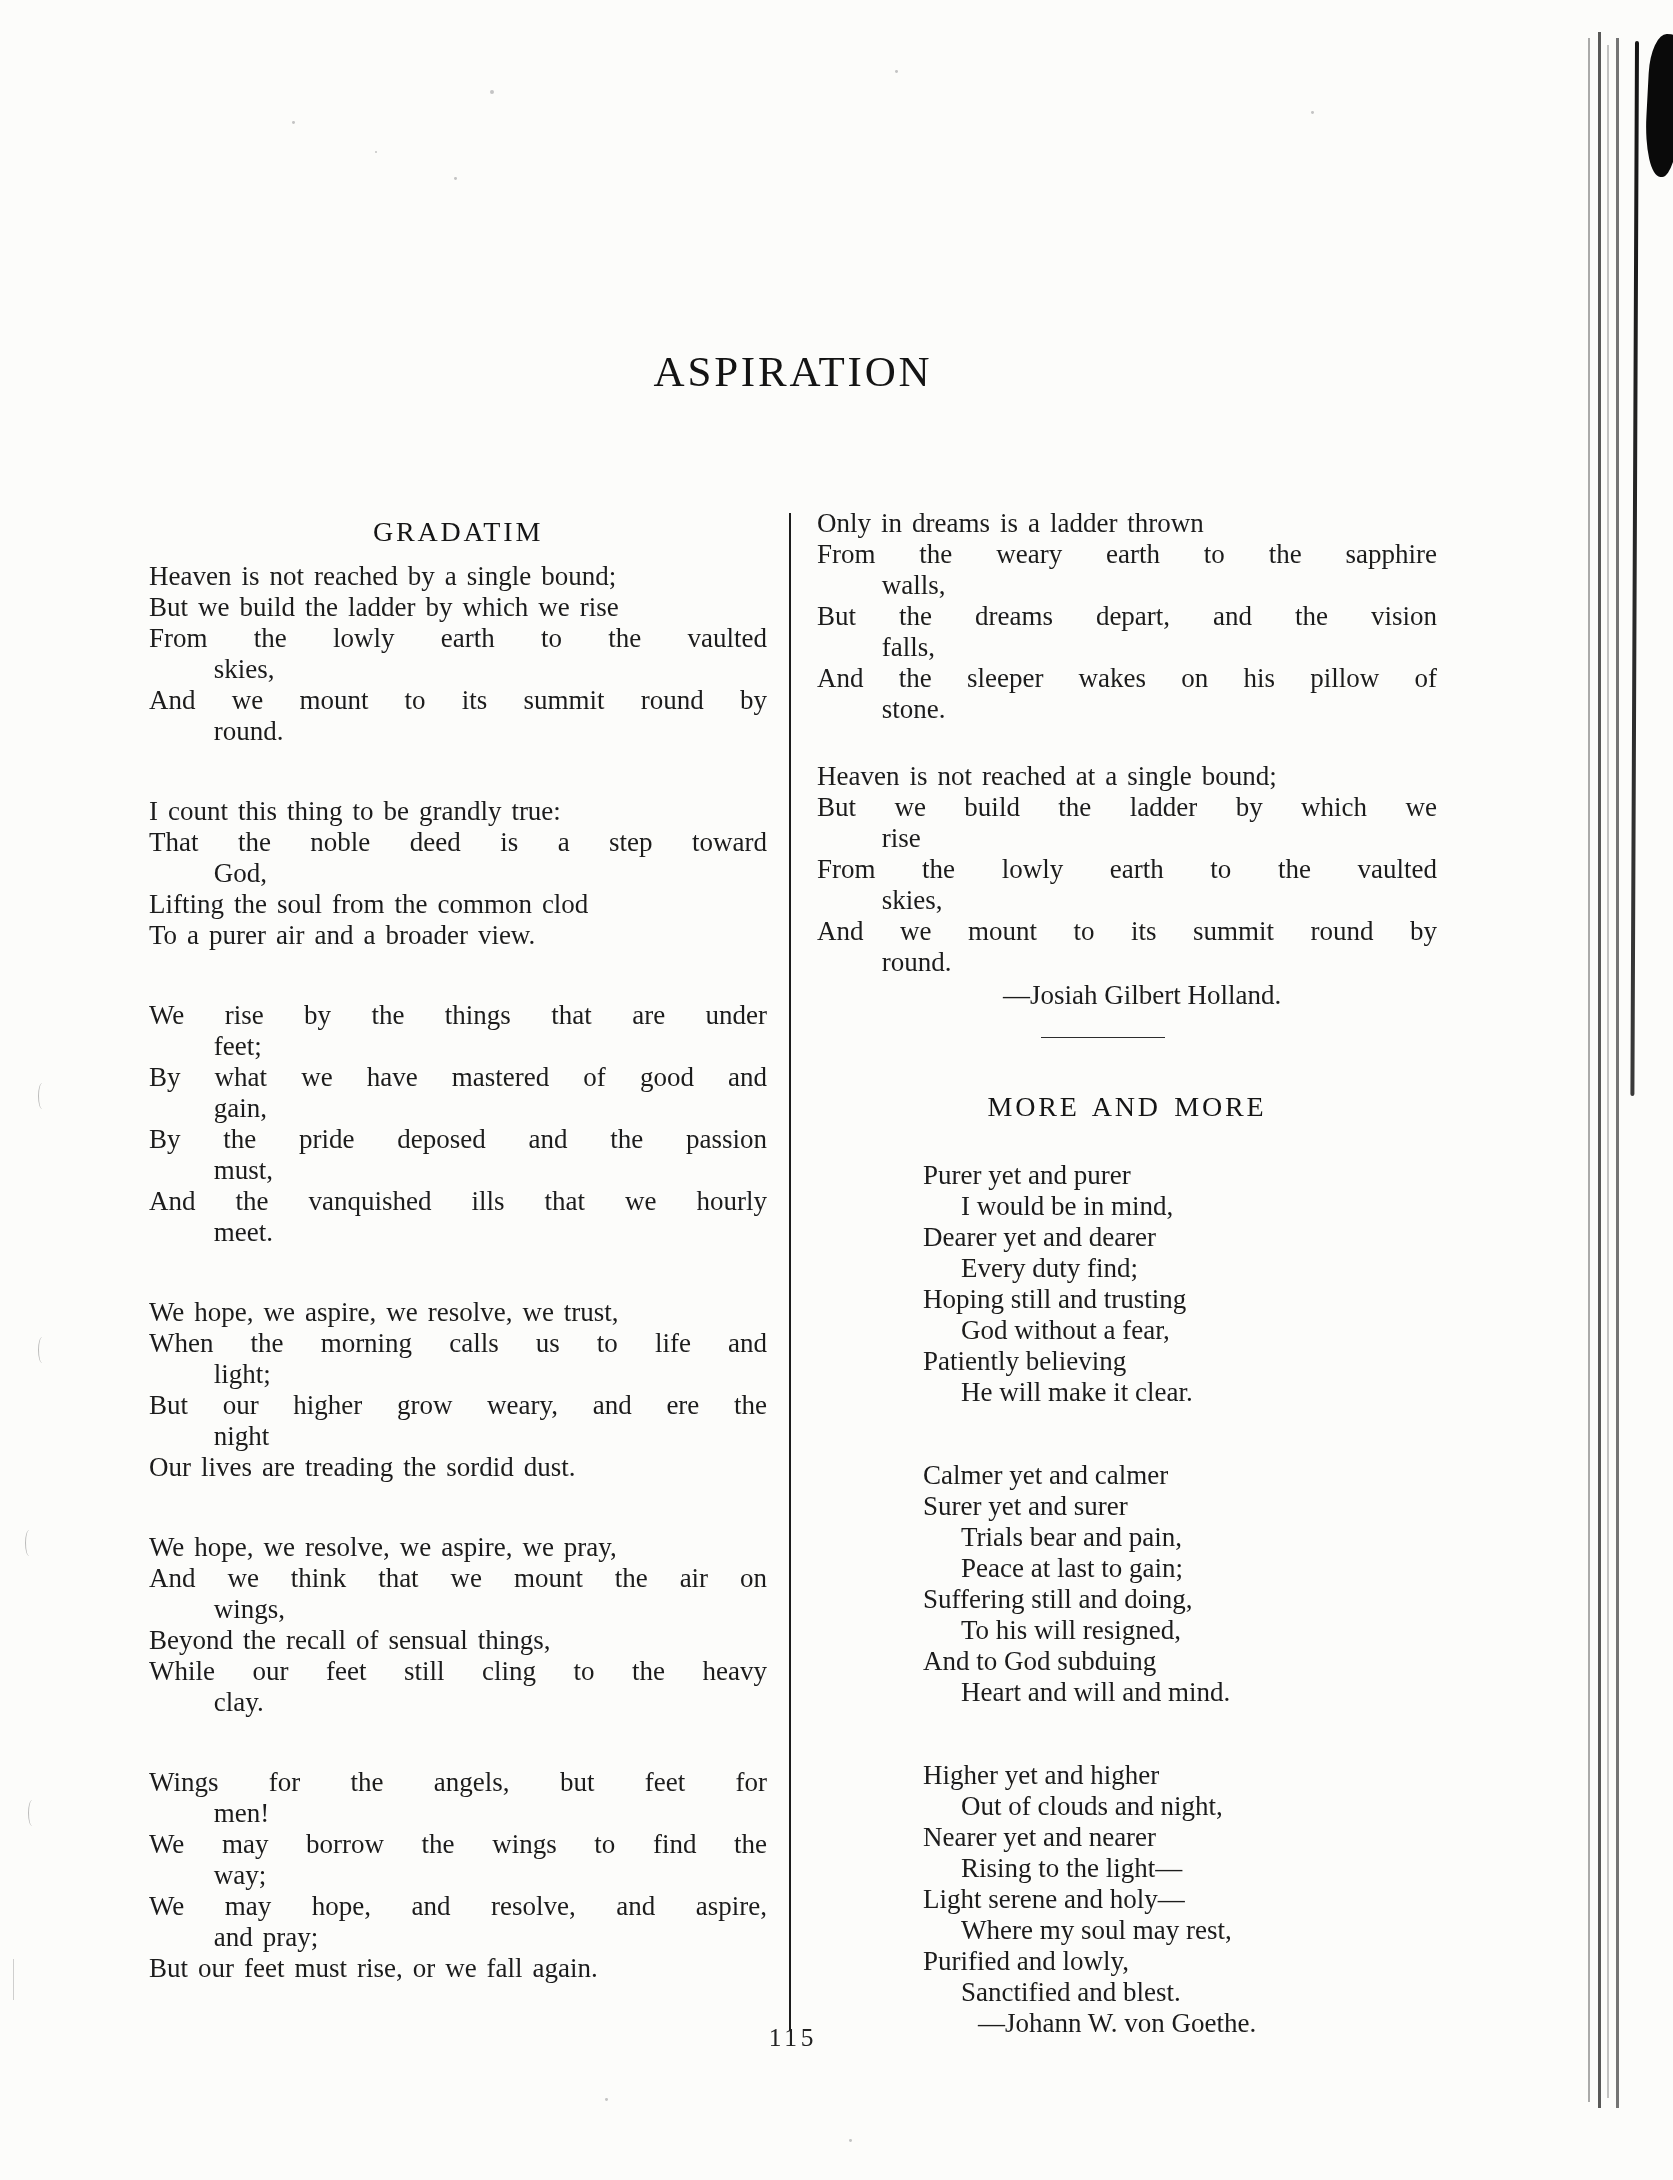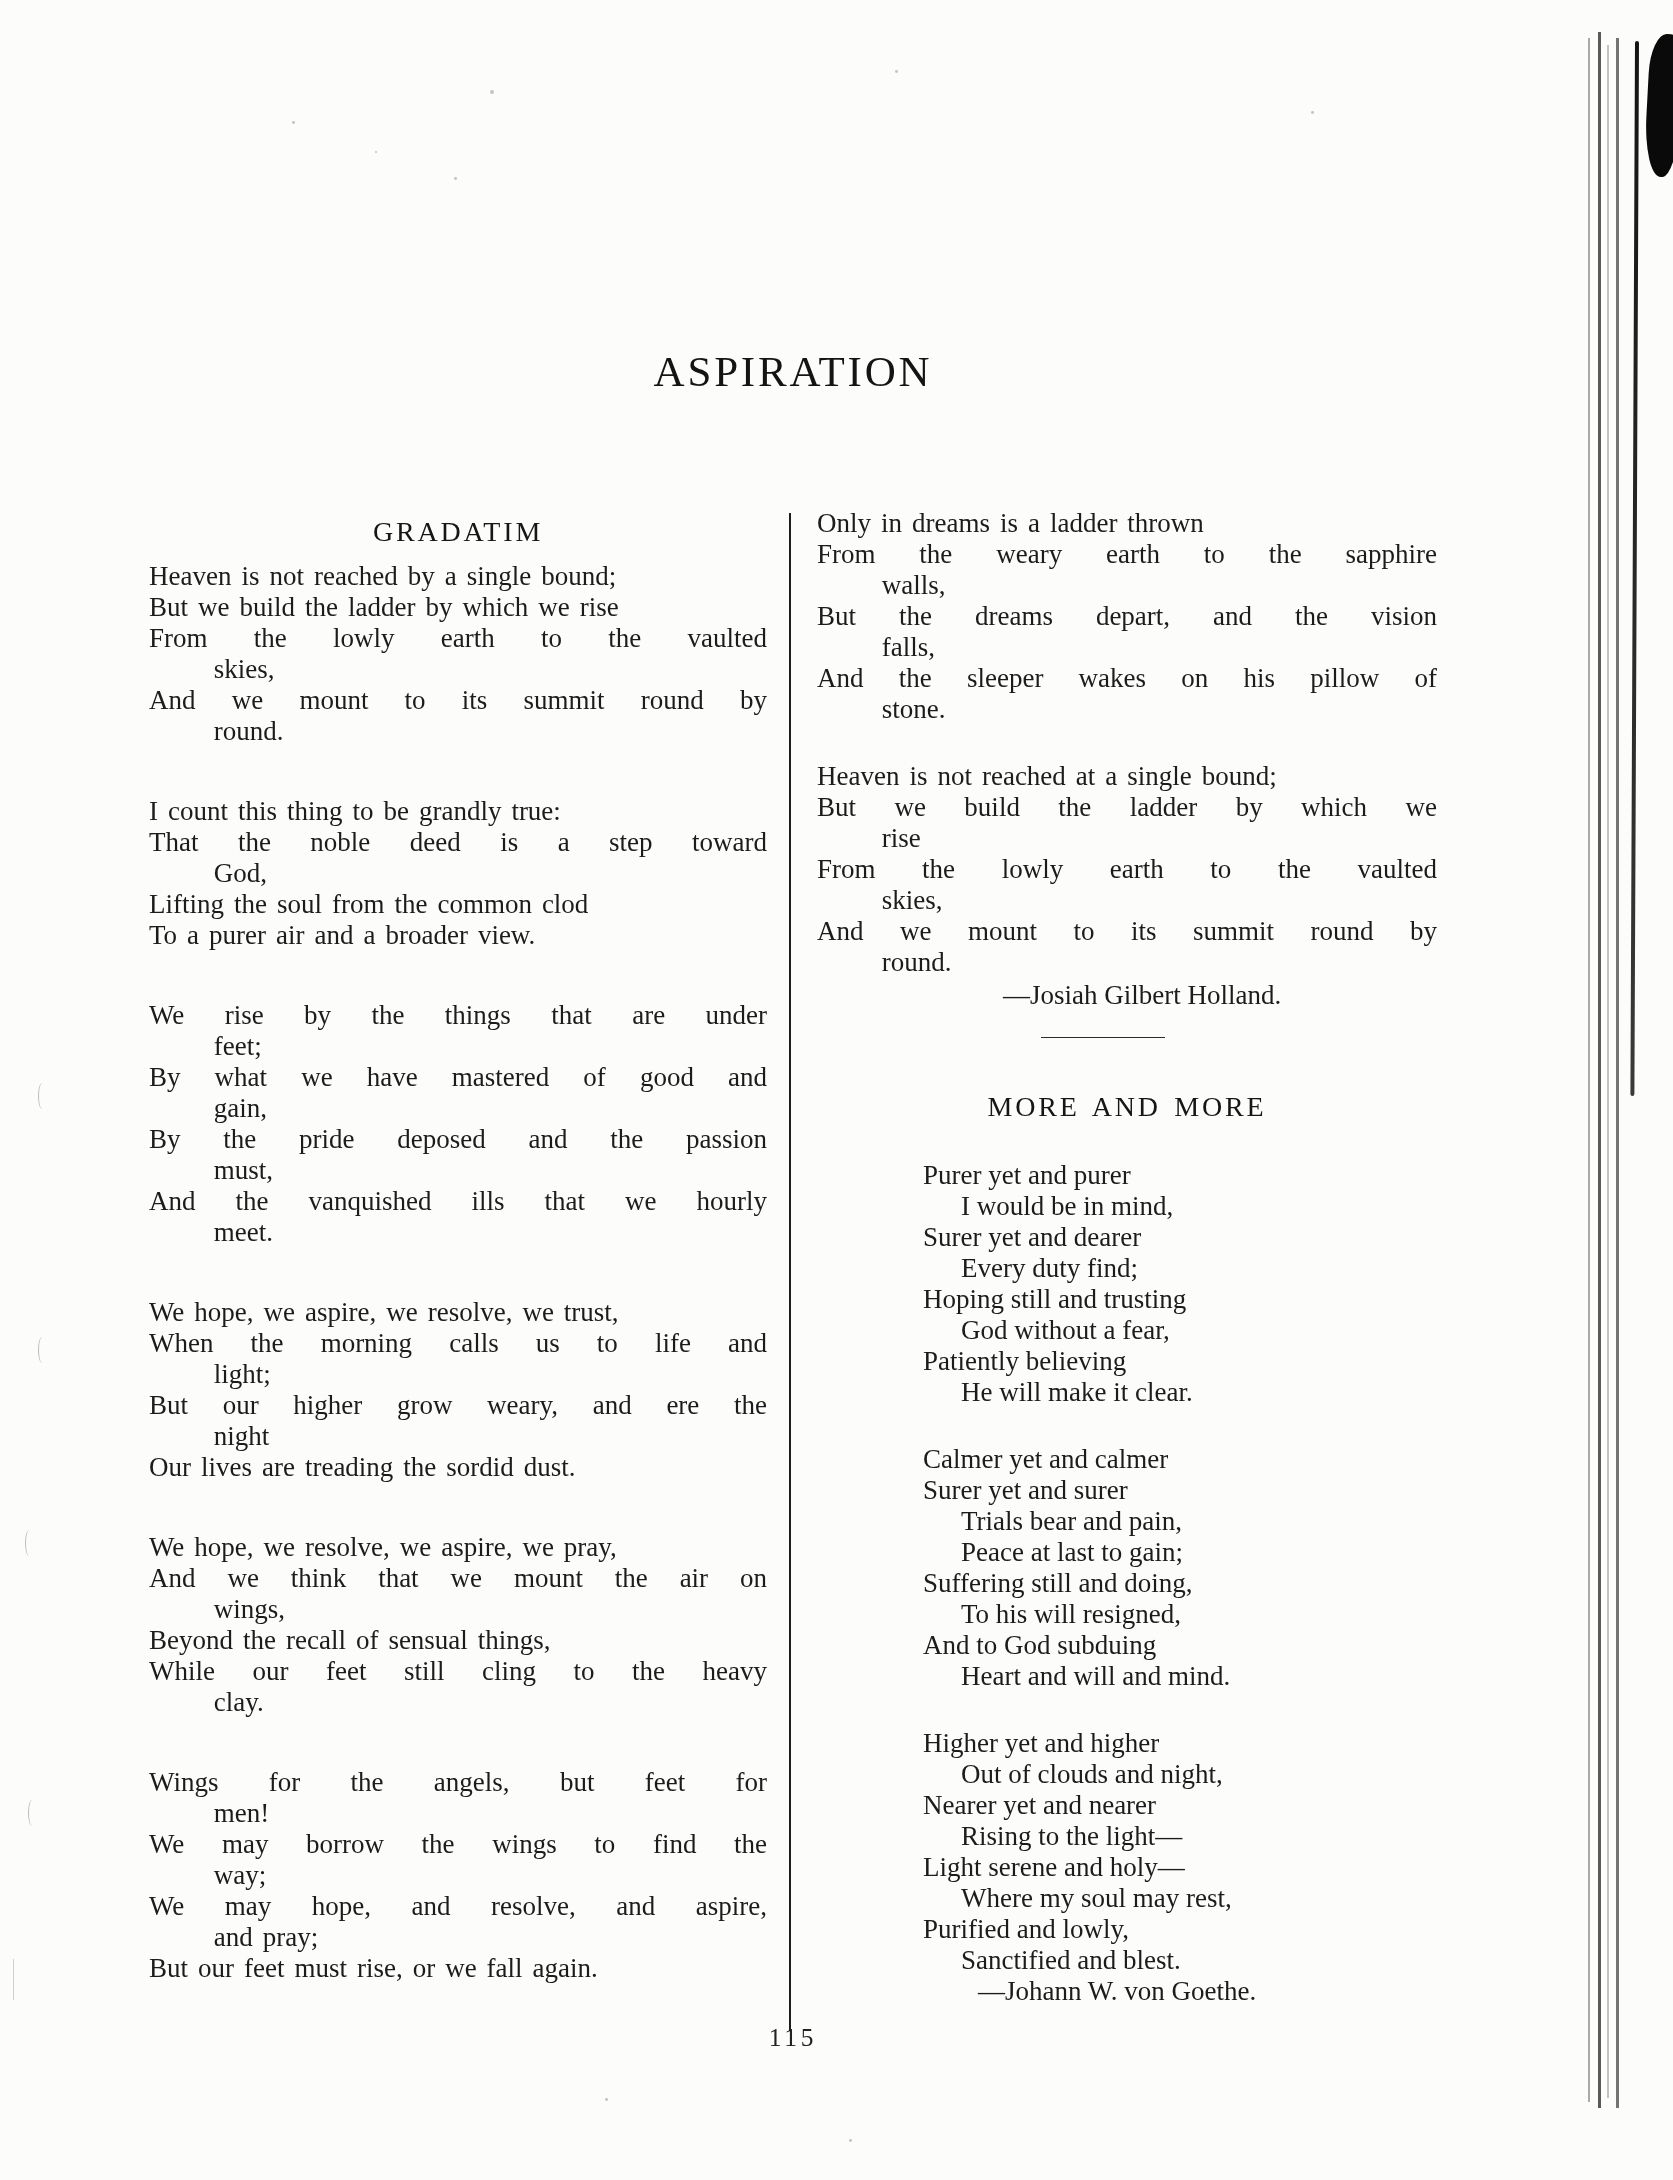--- a/index.html
+++ b/index.html
@@ -35,21 +35,21 @@
   }
 
   .poem-title {
     text-align:center; font-size:28px; letter-spacing:2.8px; color:#161616;
     word-spacing:3.8px;
   }
   .col-left .poem-title { margin-bottom:14px; }
 
   .stanza + .stanza { margin-top:49px; }
   .col-right .stanza + .stanza { margin-top:36px; }
-  .more-block .stanza + .stanza { margin-top:36px; }
+  .more-block .stanza + .stanza { margin-top:52px; }
 
   .line { word-spacing:0.12em; }
   .line.wrap-first { text-align:justify; text-align-last:justify; }
   .line.wrap-cont  { padding-left:2.4em; }
 
   .attribution {
     margin-top:1.9px; font-size:27px; line-height:31px;
   }
   .attribution-holland { padding-left:186px; }
 
@@ -193,21 +193,21 @@
         <div class="line wrap-cont">round.</div>
       </div>
     </div>
   <div class="attribution attribution-holland">—Josiah Gilbert Holland.</div>
   <div class="section-rule"></div>
   <div class="poem-title more-title">MORE AND MORE</div>
   <div class="more-block">
       <div class="stanza">
         <div class="mline">Purer yet and purer</div>
         <div class="mline ind">I would be in mind,</div>
-        <div class="mline">Surer yet and dearer</div>
+        <div class="mline">Dearer yet and dearer</div>
         <div class="mline ind">Every duty find;</div>
         <div class="mline">Hoping still and trusting</div>
         <div class="mline ind">God without a fear,</div>
         <div class="mline">Patiently believing</div>
         <div class="mline ind">He will make it clear.</div>
       </div>
       <div class="stanza">
         <div class="mline">Calmer yet and calmer</div>
         <div class="mline">Surer yet and surer</div>
         <div class="mline ind">Trials bear and pain,</div>

